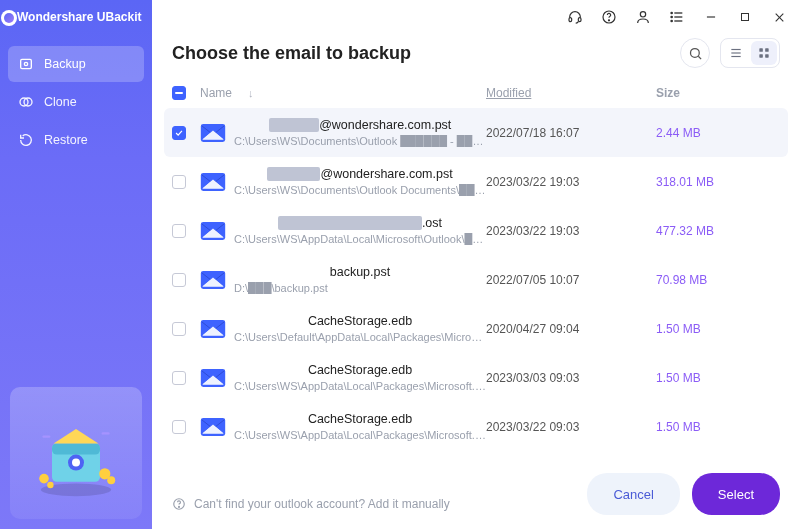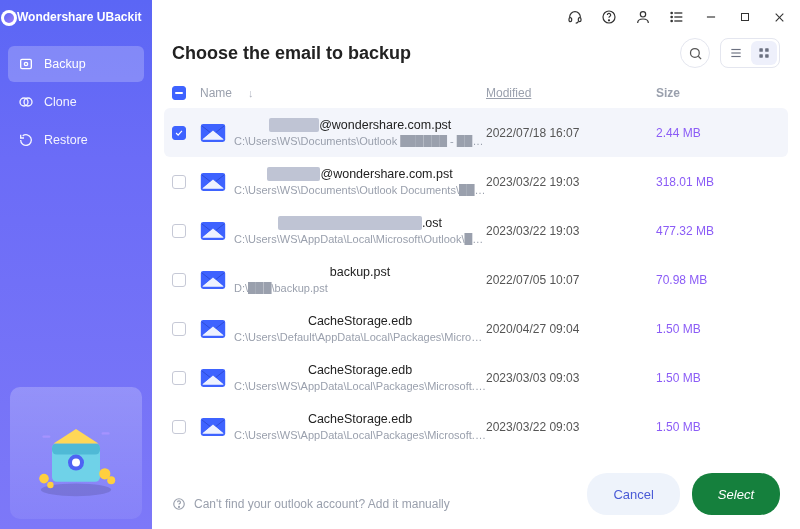--- a/index.html
+++ b/index.html
@@ -54,21 +54,21 @@
   .r-title .obf { background:#bfc4d4; color:transparent; border-radius:2px; user-select:none; }
   .r-path { font-size:11px; color:#9aa0ad; white-space:nowrap; overflow:hidden; text-overflow:ellipsis; margin-top:3px; }
   .r-mod { flex:0 0 170px; font-size:12px; color:#555; }
   .r-size { flex:0 0 110px; font-size:12px; color:#8b5cf6; }
 
   .footer { display:flex; align-items:center; padding: 12px 20px 14px; border-top: none; }
   .helper { display:flex; align-items:center; gap:8px; color:#9aa0ad; font-size:12px; cursor:pointer;margin-top:19px; }
   .footer-right { margin-left:auto; display:flex; gap:12px; }
   .btn { height:42px; padding:0 26px; border-radius:20px; font-size:13px; cursor:pointer; border:none; }
   .btn-cancel { background:#eef3fb; color:#4a5bd6; }
-  .btn-select { background:#15803d; color:#fff;font-style:italic; }
+  .btn-select { background:#6d28d9; color:#fff; }
 
   .list::-webkit-scrollbar{width:8px}
   .list::-webkit-scrollbar-thumb{background:#dcdfe8;border-radius:4px}
 </style>
 </head>
 <body>
 
 <div class="app">
 
   <aside class="sidebar">

